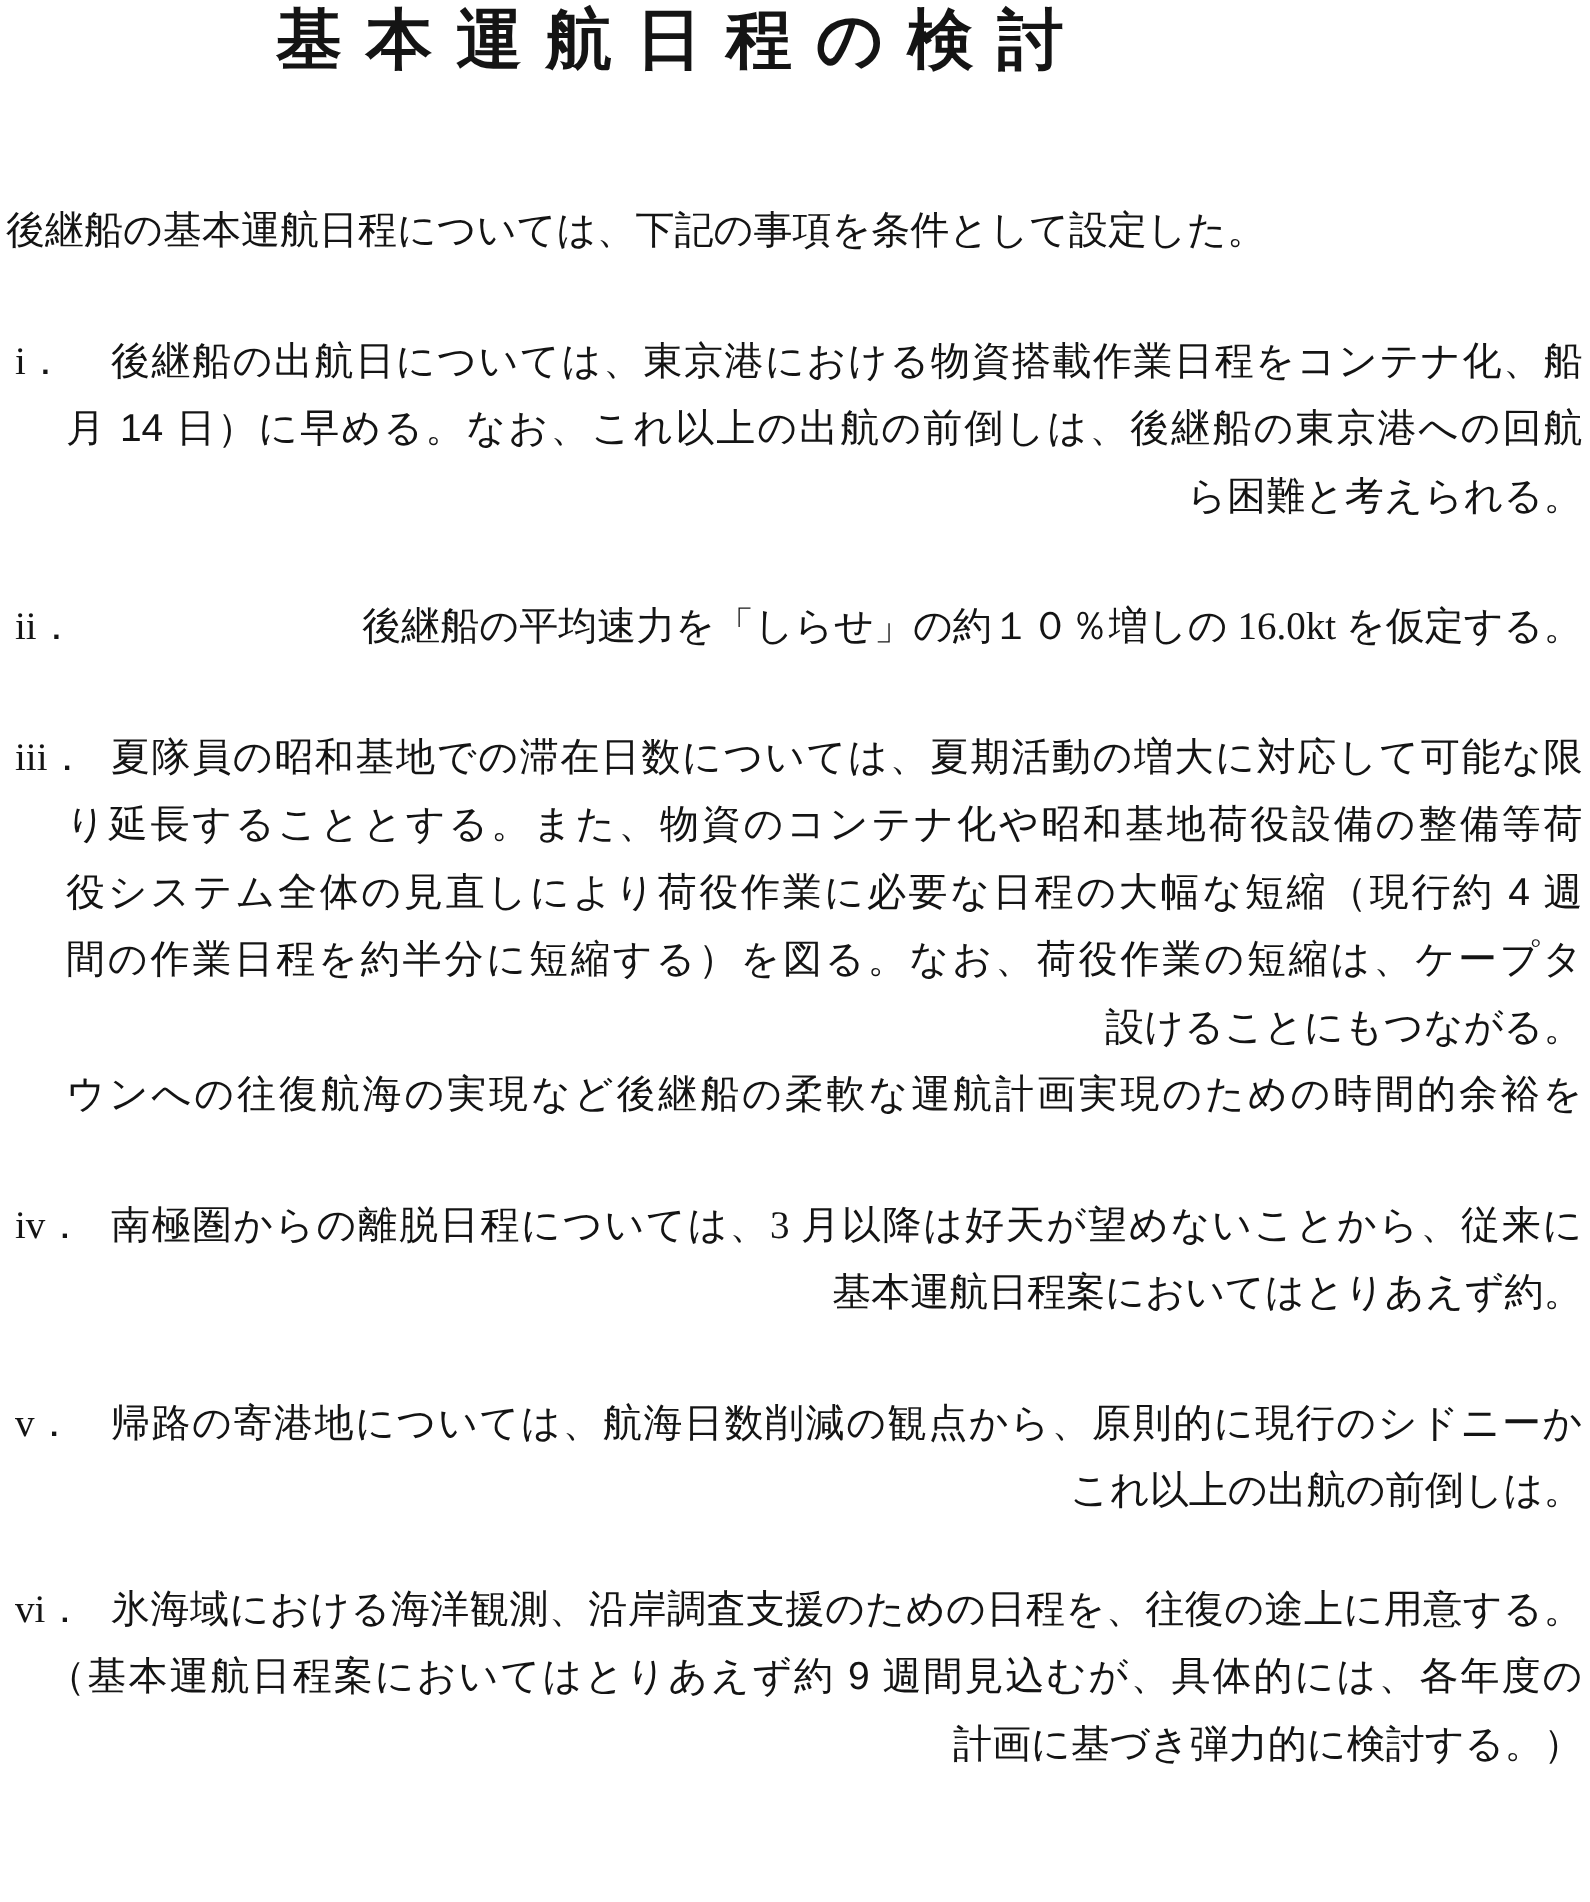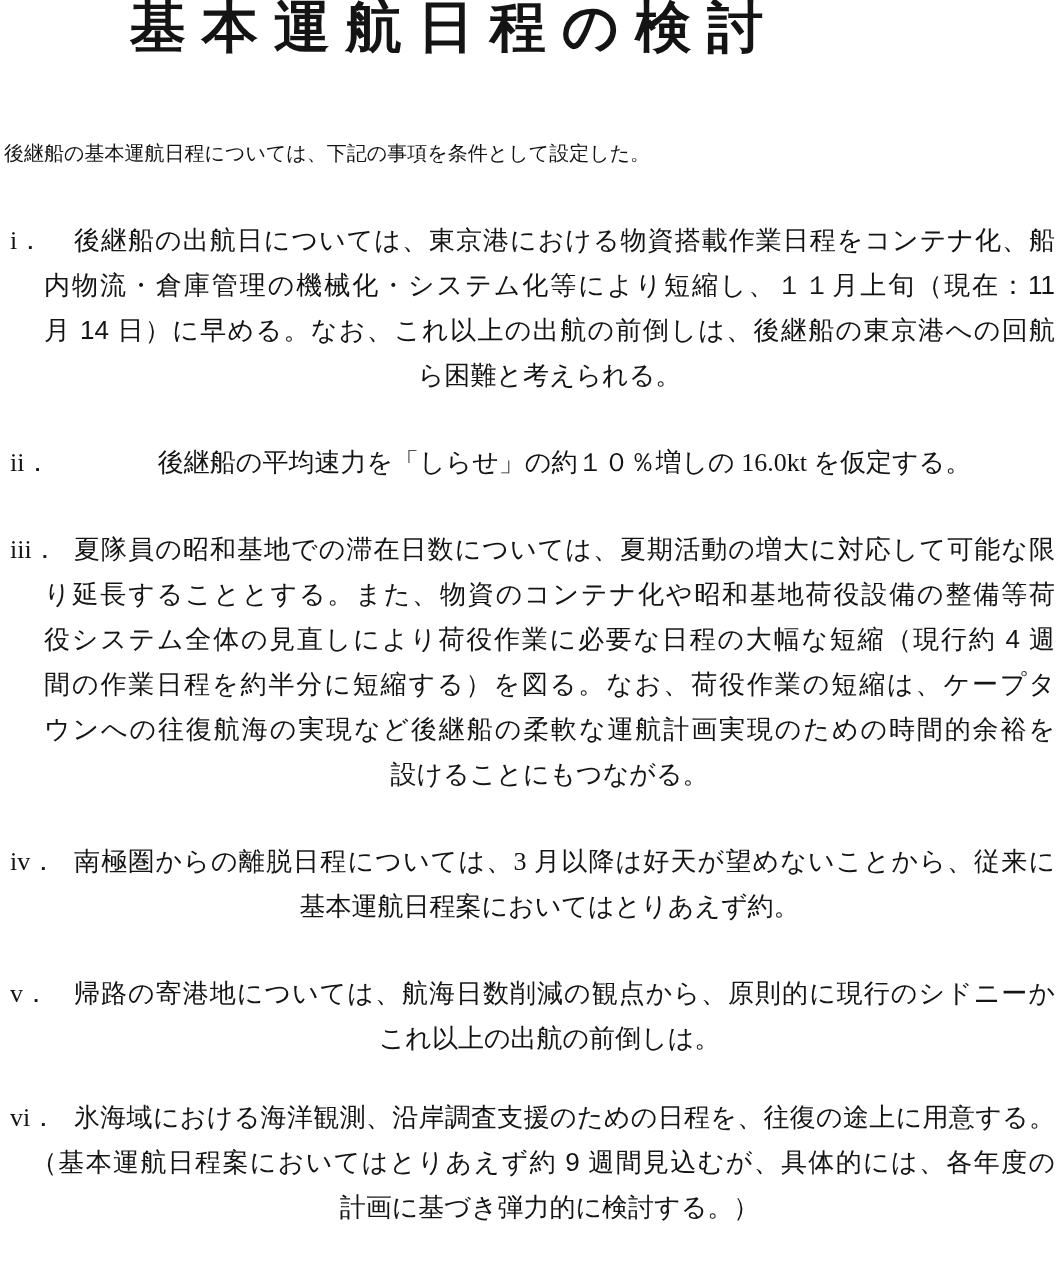--- a/index.html
+++ b/index.html
@@ -13,31 +13,31 @@
     height: 1268px;
     box-sizing: border-box;
     padding: 2px 5px 0 4px;
     background: #ffffff;
     color: #141414;
     font-family: "Liberation Sans", sans-serif;
     overflow: hidden;
   }
   .doc-title {
     font-family: "Liberation Serif", serif;
-    font-size: 56px;
+    font-size: 44px;
     line-height: 50px;
     font-weight: 700;
     letter-spacing: 16px;
     text-align: center;
     padding-right: 150px; 
     white-space: nowrap;
   }
   .intro {
     margin-top: 79px;
-    font-size: 20px;
+    font-size: 26px;
     line-height: 45px;
   }
   .item {
     position: relative;
     margin-top: 42px;
     padding-left: 40px;
     font-size: 26px;
     line-height: 45px;
   }
   .item.tight {
@@ -45,21 +45,21 @@
   }
   .marker {
     position: absolute;
     left: 6px;
     top: 0;
     font-family: "Liberation Serif", serif;
     font-size: 26px;
     line-height: 45px;
   }
   .line {
-    text-align: center;
+    text-align: right;
   }
   .line.fill {
     text-align: justify;
     text-align-last: justify;
   }
   .line.first {
     text-indent: 30px;
     font-family: Liberation Serif, serif;
   }
   .line.pull {
@@ -71,38 +71,37 @@
 
 <div class="page">
 
   <div class="doc-title">基本運航日程の検討</div>
 
   <div class="intro">後継船の基本運航日程については、下記の事項を条件として設定した。</div>
 
   <div class="item">
     <span class="marker">i．</span>
     <div class="line fill first">後継船の出航日については、東京港における物資搭載作業日程をコンテナ化、船</div>
-    <div class="line fill">内物流・倉庫管理の機械化・システム化等により短縮し、１１月上旬（現在：11</div>
     <div class="line fill">月 14 日）に早める。なお、これ以上の出航の前倒しは、後継船の東京港への回航</div>
     <div class="line">ら困難と考えられる。</div>
   </div>
 
   <div class="item">
     <span class="marker">ii．</span>
     <div class="line first">後継船の平均速力を「しらせ」の約１０％増しの 16.0kt を仮定する。</div>
   </div>
 
   <div class="item">
     <span class="marker">iii．</span>
     <div class="line fill first">夏隊員の昭和基地での滞在日数については、夏期活動の増大に対応して可能な限</div>
     <div class="line fill">り延長することとする。また、物資のコンテナ化や昭和基地荷役設備の整備等荷</div>
     <div class="line fill">役システム全体の見直しにより荷役作業に必要な日程の大幅な短縮（現行約 4 週</div>
     <div class="line fill">間の作業日程を約半分に短縮する）を図る。なお、荷役作業の短縮は、ケープタ</div>
+    <div class="line">設けることにもつながる。</div>
     <div class="line fill">ウンへの往復航海の実現など後継船の柔軟な運航計画実現のための時間的余裕を</div>
-    <div class="line">設けることにもつながる。</div>
   </div>
 
   <div class="item">
     <span class="marker">iv．</span>
     <div class="line fill first">南極圏からの離脱日程については、3 月以降は好天が望めないことから、従来に</div>
     <div class="line">基本運航日程案においてはとりあえず約。</div>
   </div>
 
   <div class="item">
     <span class="marker">v．</span>

